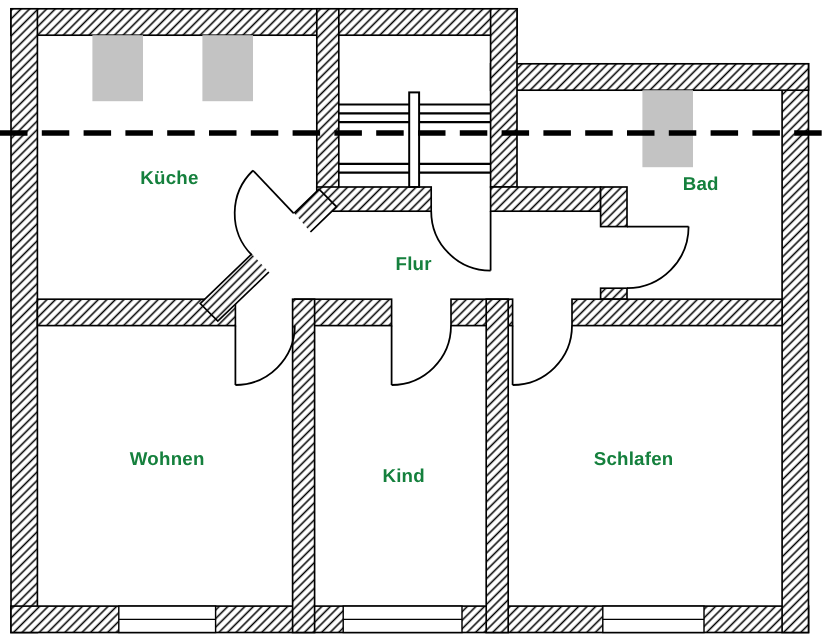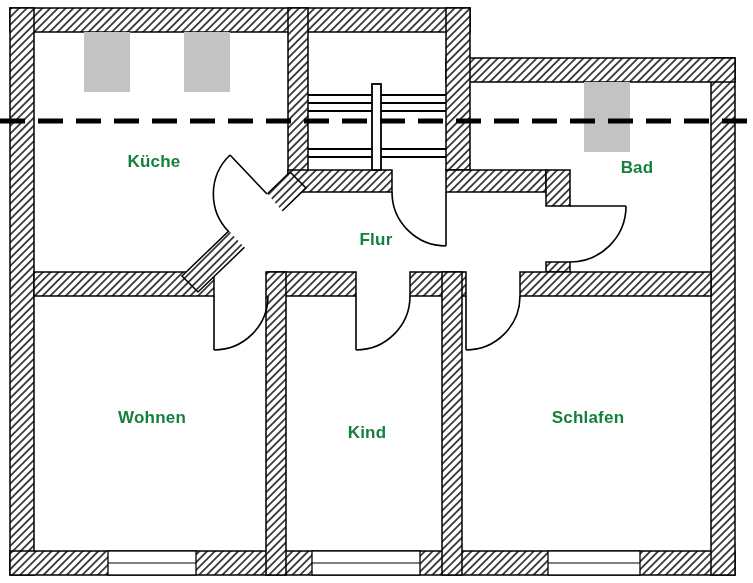--- a/index.html
+++ b/index.html
@@ -104,15 +104,15 @@
       <path d="M520,296 A54,54 0 0 1 466,350"></path>
       <line x1="466" y1="296" x2="466" y2="350"></line>
     </g>
   </svg>
 
   <div class="room-label" style="left:154px;top:162px">Küche</div>
   <div class="room-label" style="left:376px;top:240px">Flur</div>
   <div class="room-label" style="left:637px;top:168px">Bad</div>
   <div class="room-label" style="left:152px;top:418px">Wohnen</div>
   <div class="room-label" style="left:367px;top:433px">Kind</div>
-  <div class="room-label" style="left:588px;top:418px">Schlafen</div>
+  <div class="room-label" style="left:576px;top:418px">Schlafen</div>
 
 </div>
 
 </body></html>

